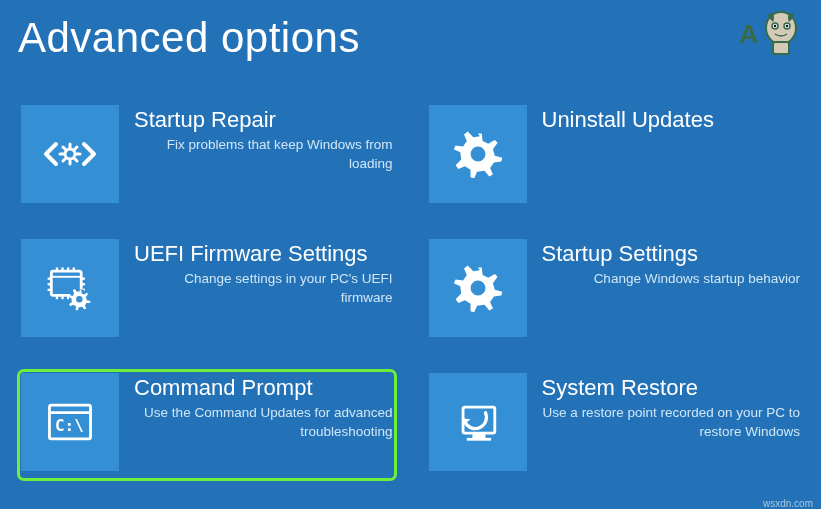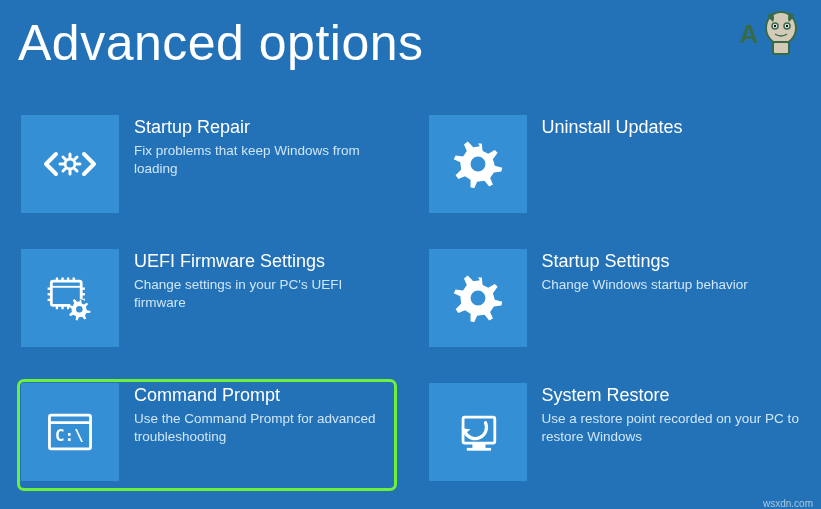--- a/index.html
+++ b/index.html
@@ -10,21 +10,21 @@
     body {
       width: 821px;
       height: 509px;
       background: #2372b8;
       font-family: "Segoe UI Light", "Segoe UI", Arial, sans-serif;
       color: #ffffff;
       overflow: hidden;
       position: relative;
     }
     .page-title {
-      font-size: 50px;
+      font-size: 42px;
       font-weight: 300;
       padding: 14px 0 0 18px;
       letter-spacing: 0.5px;
     }
     .options-grid {
       display: grid;
       grid-template-columns: 1fr 1fr;
       column-gap: 30px;
       row-gap: 24px;
       padding: 40px 18px 0 18px;
@@ -49,31 +49,32 @@
       flex-shrink: 0;
       display: flex;
       align-items: center;
       justify-content: center;
     }
     .tile-text {
       flex: 1;
       padding-top: 2px;
     }
     .tile-title {
-      font-size: 18px;
+      font-size: 22px;
       font-weight: 300;
       line-height: 1.2;
       margin-bottom: 3px;
     }
     .tile-desc {
       font-size: 13.5px;
       font-weight: 400;
       color: #cfe6f6;
       line-height: 1.35;
       max-width: 260px;
+      text-align: right;
     }
     .watermark {
       position: absolute;
       top: 10px;
       right: 20px;
       display: flex;
       align-items: center;
       gap: 4px;
       opacity: 0.9;
     }
@@ -212,21 +213,21 @@
   <div class="option-tile highlighted">
     <div class="tile-icon">
       <svg viewBox="0 0 60 60" width="56" height="56">
         <rect x="8" y="12" width="44" height="36" rx="2" fill="none" stroke="#fff" stroke-width="3"></rect>
         <line x1="8" y1="20" x2="52" y2="20" stroke="#fff" stroke-width="3"></line>
         <text x="14" y="40" font-family="Consolas,monospace" font-size="17" fill="#fff" font-weight="bold">C:\</text>
       </svg>
     </div>
     <div class="tile-text">
       <div class="tile-title">Command Prompt</div>
-      <div class="tile-desc">Use the Command Prompt for advanced troubleshooting</div>
+      <div class="tile-desc">Use the Command Updates for advanced troubleshooting</div>
     </div>
   </div>
 
   <div class="option-tile">
     <div class="tile-icon">
       <svg viewBox="0 0 60 60" width="56" height="56">
         <rect x="14" y="14" width="34" height="28" rx="2" fill="none" stroke="#fff" stroke-width="3"></rect>
         <rect x="24" y="42" width="14" height="6" fill="#fff"></rect>
         <rect x="18" y="47" width="26" height="3" fill="#fff"></rect>
         <g transform="translate(20,28)">

